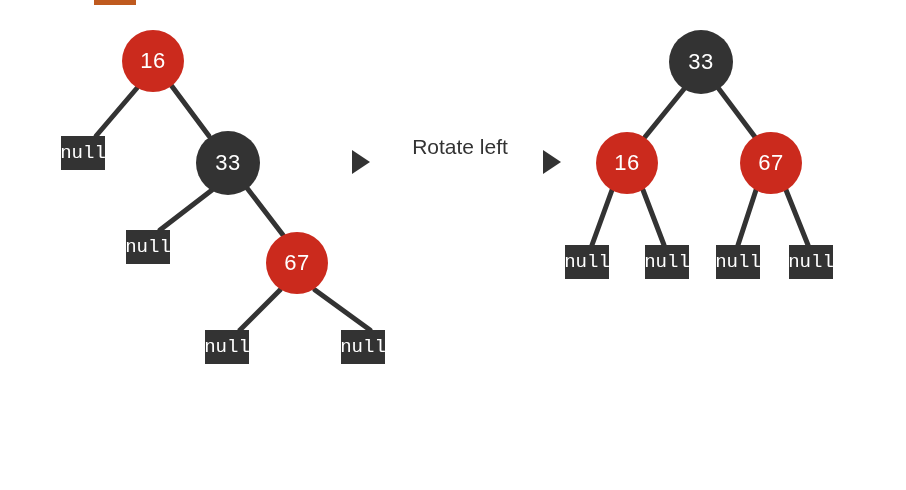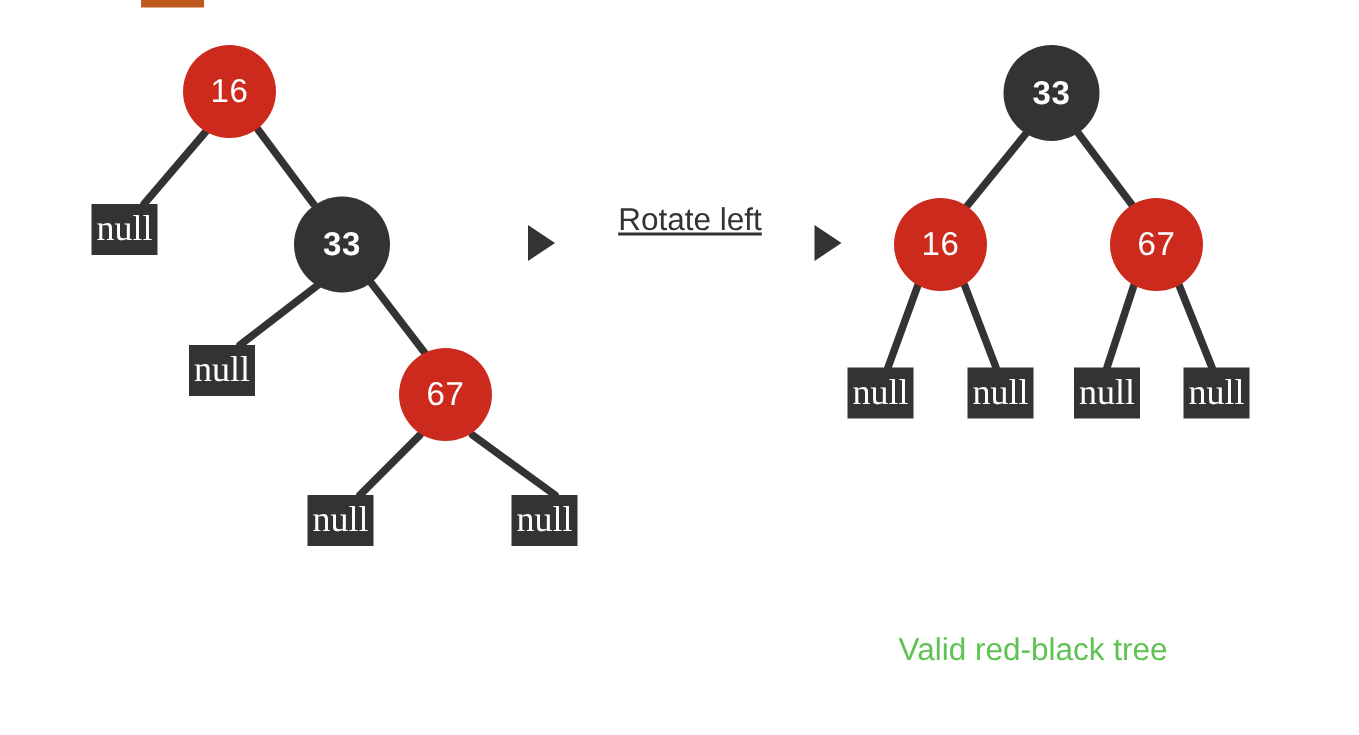--- a/index.html
+++ b/index.html
@@ -38,47 +38,46 @@
     border-radius: 50%;
     display: flex;
     align-items: center;
     justify-content: center;
     color: #ffffff;
     font-size: 22px;
     font-family: "Liberation Sans", sans-serif;
     letter-spacing: 0.5px;
   }
   .node.red   { background: #cb2a1d; }
-  .node.black { background: #333333; font-weight: bold; }
+  .node.black { background: #333333; }
   .nullbox {
     position: absolute;
     background: #333333;
     color: #ffffff;
     display: flex;
     align-items: center;
     justify-content: center;
-    font-size: 24px;
-    font-family: Liberation Serif, serif;
+    font-size: 19px;
+    font-family: Liberation Mono, monospace;
   }
   .arrow {
     position: absolute;
     width: 0;
     height: 0;
     border-top: 12px solid transparent;
     border-bottom: 12px solid transparent;
     border-left: 18px solid #333333;
   }
   .mid-label {
     position: absolute;
     text-align: center;
     font-size: 21px;
     color: #333333;
     line-height: 30px;
     font-family: "Liberation Sans", sans-serif;
-    text-decoration: underline;
   }
   .caption {
     position: absolute;
     font-size: 21px;
     font-family: "Liberation Sans", sans-serif;
     white-space: nowrap;
   }
   .caption.left-cap  { color: #cb2a1d; }
   .caption.right-cap { color: #5fc354; }
 </style>
@@ -152,15 +151,14 @@
   <div class="nullbox" style="left:645px; top:245px; width:44px; height:34px;">
     <span>null</span>
   </div>
   <div class="nullbox" style="left:716px; top:245px; width:44px; height:34px;">
     <span>null</span>
   </div>
   <div class="nullbox" style="left:789px; top:245px; width:44px; height:34px;">
     <span>null</span>
   </div>
 
-  <div class="caption right-cap" style="left:599px; top:422px;">Valid red-black tree</div>
 
 </div>
 
 </body></html>

